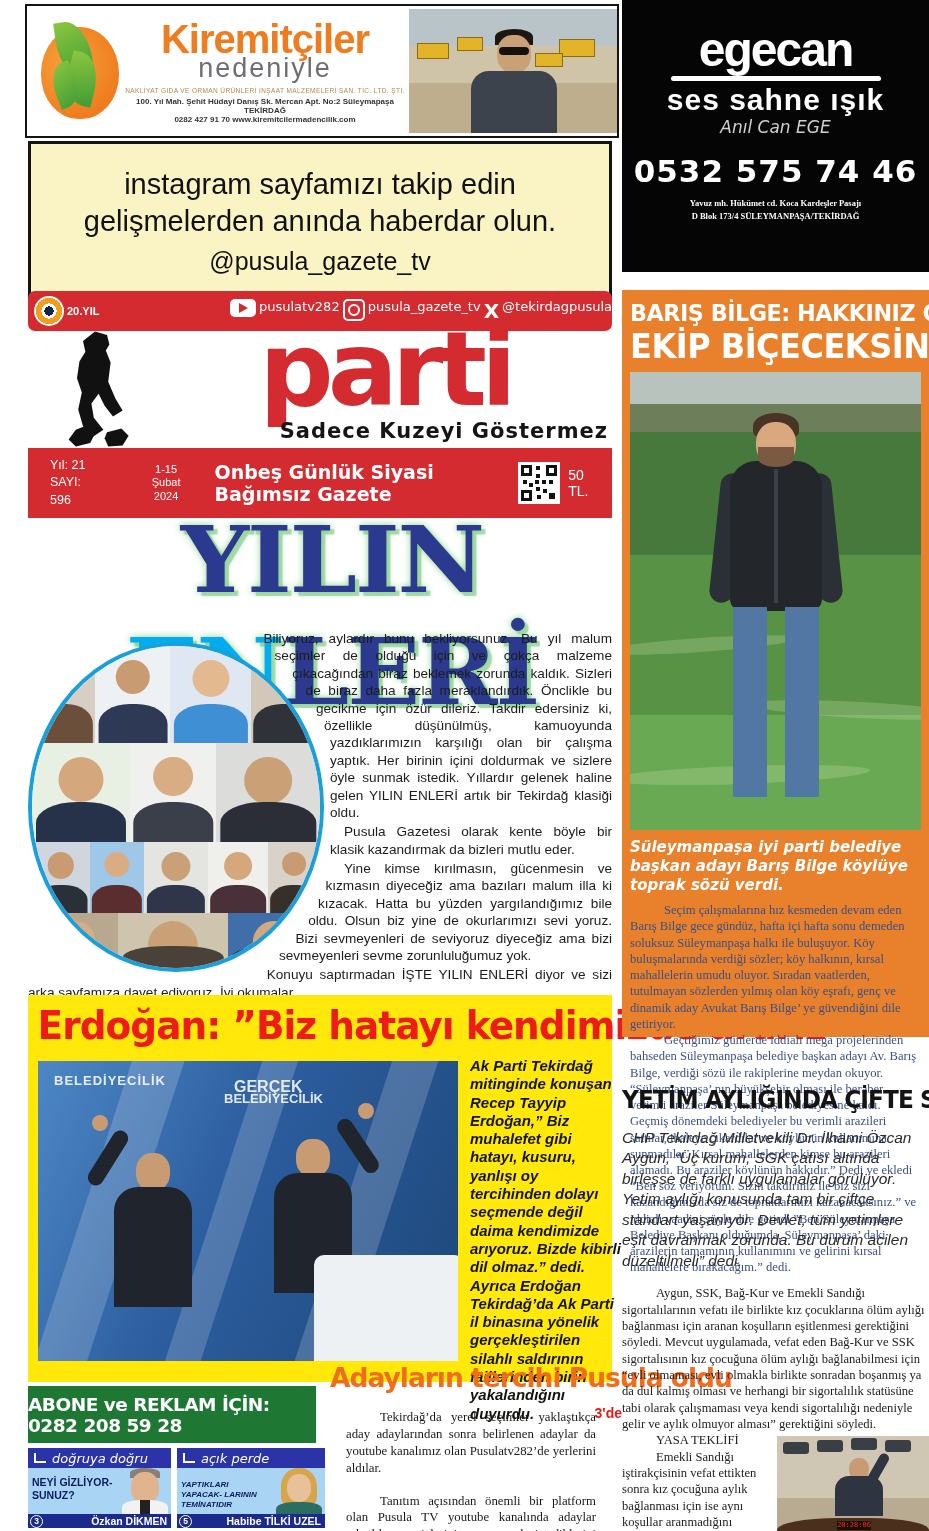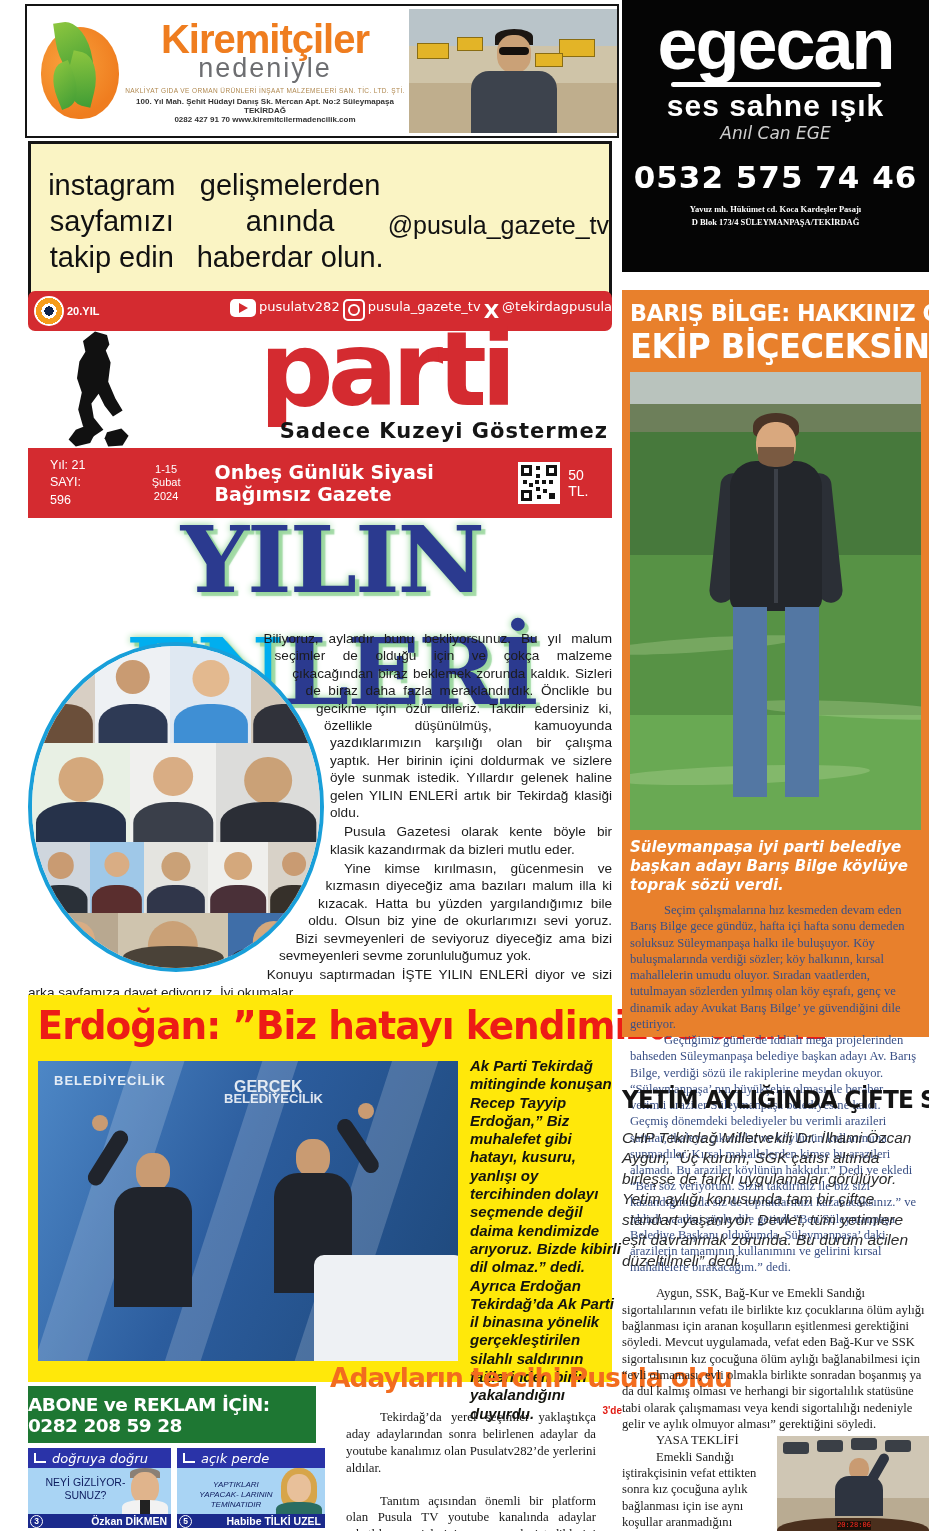--- a/index.html
+++ b/index.html
@@ -26,31 +26,31 @@
   .quarry{position:relative;width:208px;height:124px;flex:0 0 auto;overflow:hidden;
           background:linear-gradient(#b9c4c9 0 30%, #cfc4a8 30% 60%, #bfae8d 60% 100%);}
   .digger{position:absolute;background:#e3b427;border:1px solid #8a6d12;}
   .quarry-man-head{position:absolute;left:88px;top:26px;width:34px;height:38px;border-radius:45%;background:#caa177;}
   .quarry-hair{position:absolute;left:86px;top:20px;width:38px;height:16px;border-radius:50% 50% 0 0;background:#1c1713;}
   .quarry-glasses{position:absolute;left:90px;top:38px;width:30px;height:8px;border-radius:4px;background:#14100d;}
   .quarry-torso{position:absolute;left:62px;top:62px;width:86px;height:62px;border-radius:18px 18px 0 0;background:#3d434d;}
 
   
   #egecan{left:622px;top:0;width:307px;height:272px;background:#050505;color:#fff;text-align:center;}
-  .egecan-title{font-size:72px;font-weight:bold;letter-spacing:-2px;margin-top:8px;line-height:1;}
+  .egecan-title{font-size:48px;font-weight:bold;letter-spacing:-2px;margin-top:26px;line-height:1;}
   .egecan-rule{width:210px;height:5px;background:#fff;margin:2px auto 4px auto;border-radius:3px;}
   .egecan-sub{font-size:30px;font-weight:bold;letter-spacing:1px;line-height:1;}
   .egecan-name{font-size:17px;color:#cfcfcf;font-style:italic;margin-top:2px;font-family:"DejaVu Sans",sans-serif;}
   .egecan-slogan{font-size:18px;margin-top:18px;letter-spacing:1px;}
   .egecan-phone{font-size:31px;font-weight:bold;margin-top:16px;letter-spacing:1px;font-family:"DejaVu Sans",sans-serif;}
   .egecan-addr{font-size:8.5px;font-weight:bold;margin-top:8px;line-height:1.5;font-family:"Liberation Serif",serif;}
 
   
   #instabox{left:28px;top:141px;width:584px;height:160px;background:#faf4c4;border:3px solid #141414;
-            display:flex;flex-direction:row;justify-content:center;text-align:center;box-sizing:border-box;align-items:center;}
+            display:flex;flex-direction:column;justify-content:center;text-align:center;box-sizing:border-box;}
   .insta-line{font-size:29px;color:#111;line-height:1.25;}
   .insta-handle{font-size:25px;color:#111;margin-top:8px;}
 
   
   #masthead{left:28px;top:291px;width:584px;height:211px;}
   .social-bar{position:absolute;left:0;top:0;width:100%;height:40px;background:#d42b30;border-radius:7px;
               display:flex;align-items:center;color:#fff;}
   .eye{position:relative;width:30px;height:30px;margin-left:6px;border-radius:50%;
        background:radial-gradient(circle,#10254c 0 22%, #fff 22% 36%, #f59c1b 36% 62%, #fff 62% 78%, #10254c 78%);}
   .yil20{font-size:11px;font-weight:bold;margin-left:3px;}
@@ -105,35 +105,35 @@
   .rally-ray{position:absolute;background:rgba(255,255,255,.18);transform:rotate(18deg);}
   .rally-banner{position:absolute;color:rgba(255,255,255,.85);font-weight:bold;}
   .pers{position:absolute;}
   .pers .p-head{position:absolute;left:50%;top:0;width:34px;height:38px;border-radius:45%;background:#c99b72;transform:translateX(-50%);}
   .pers .p-body{position:absolute;left:50%;top:34px;width:78px;height:120px;border-radius:24px 24px 0 0;background:#20242c;transform:translateX(-50%);}
   .pers .p-arm{position:absolute;width:16px;height:62px;border-radius:8px;background:#20242c;}
   .pers .p-hand{position:absolute;width:16px;height:16px;border-radius:50%;background:#c99b72;}
   .podium{position:absolute;right:-6px;bottom:-4px;width:150px;height:110px;background:#eef1f4;border-radius:10px 10px 0 0;}
   .erdogan-text{position:absolute;left:442px;top:62px;width:152px;font-size:15px;font-weight:bold;font-style:italic;
                 color:#14140e;line-height:1.22;}
-  .page-ref{color:#e11b12;font-weight:bold;font-style:normal;float:right;font-size:10px;}
+  .page-ref{color:#e11b12;font-weight:bold;font-style:normal;float:right;font-size:14px;}
 
   
   #abone{left:28px;top:1386px;width:288px;height:57px;background:#1e7733;color:#fff;display:flex;align-items:center;justify-content:center;
          font-weight:bold;font-size:18.5px;font-family:"DejaVu Sans",sans-serif;letter-spacing:-0.5px;}
 
   
   .colbox{top:1448px;height:80px;background:#a9d4f4;overflow:hidden;}
   #colbox1{left:28px;width:143px;}
   #colbox2{left:177px;width:148px;}
   .colbox-header{height:20px;background:#2a33a8;color:#fff;font-style:italic;font-size:13px;display:flex;align-items:center;
                  font-family:"DejaVu Sans",sans-serif;}
   .corner{width:10px;height:8px;border-left:2px solid #fff;border-bottom:2px solid #fff;margin:0 6px 0 6px;}
   .colbox-body{position:relative;height:46px;}
-  .colbox-title{position:absolute;left:16px;top:8px;width:58%;font-weight:normal;color:#0d1b5e;text-align:center;line-height:1.25;}
+  .colbox-title{position:absolute;left:4px;top:8px;width:58%;font-weight:bold;color:#0d1b5e;text-align:left;line-height:1.25;}
   #colbox1 .colbox-title{font-size:10.5px;}
   #colbox2 .colbox-title{font-size:8px;font-style:italic;top:12px;}
   .col-avatar{position:absolute;right:0;top:0;width:52px;height:46px;overflow:hidden;}
   .av-head{position:absolute;left:50%;top:4px;width:28px;height:32px;border-radius:46%;transform:translateX(-50%);}
   .av-hair{position:absolute;left:50%;top:0;transform:translateX(-50%);}
   .av-body{position:absolute;left:50%;top:32px;width:46px;height:18px;border-radius:40% 40% 0 0;transform:translateX(-50%);}
   .colbox-footer{height:14px;background:#1b2a8c;color:#fff;display:flex;align-items:center;font-size:10.5px;font-weight:bold;}
   .col-num{width:11px;height:11px;border:1px solid #fff;border-radius:50%;font-size:8.5px;display:flex;align-items:center;justify-content:center;margin-left:2px;}
   .col-name{margin-left:auto;margin-right:4px;}
 

